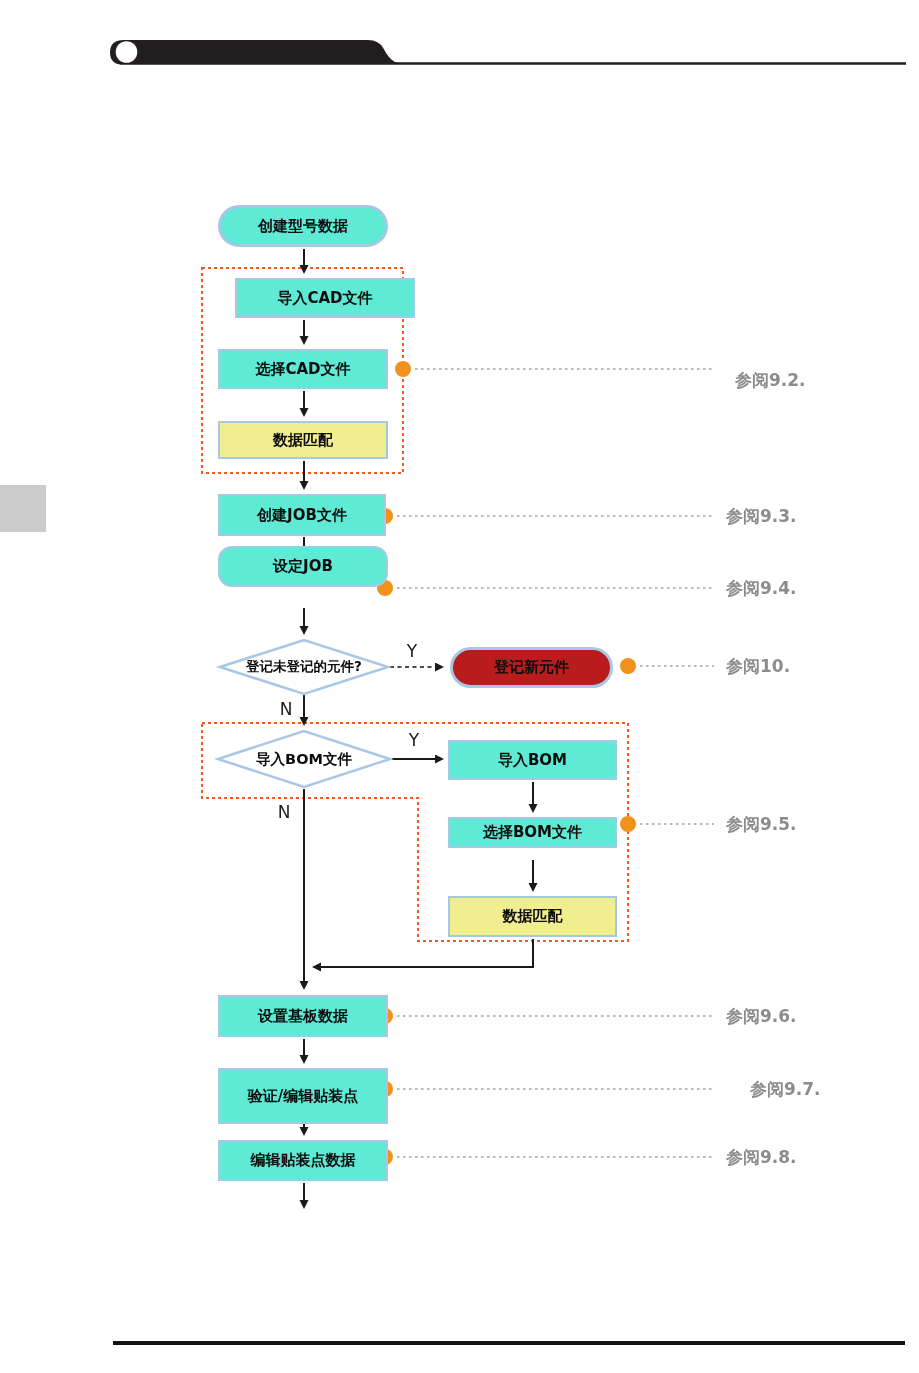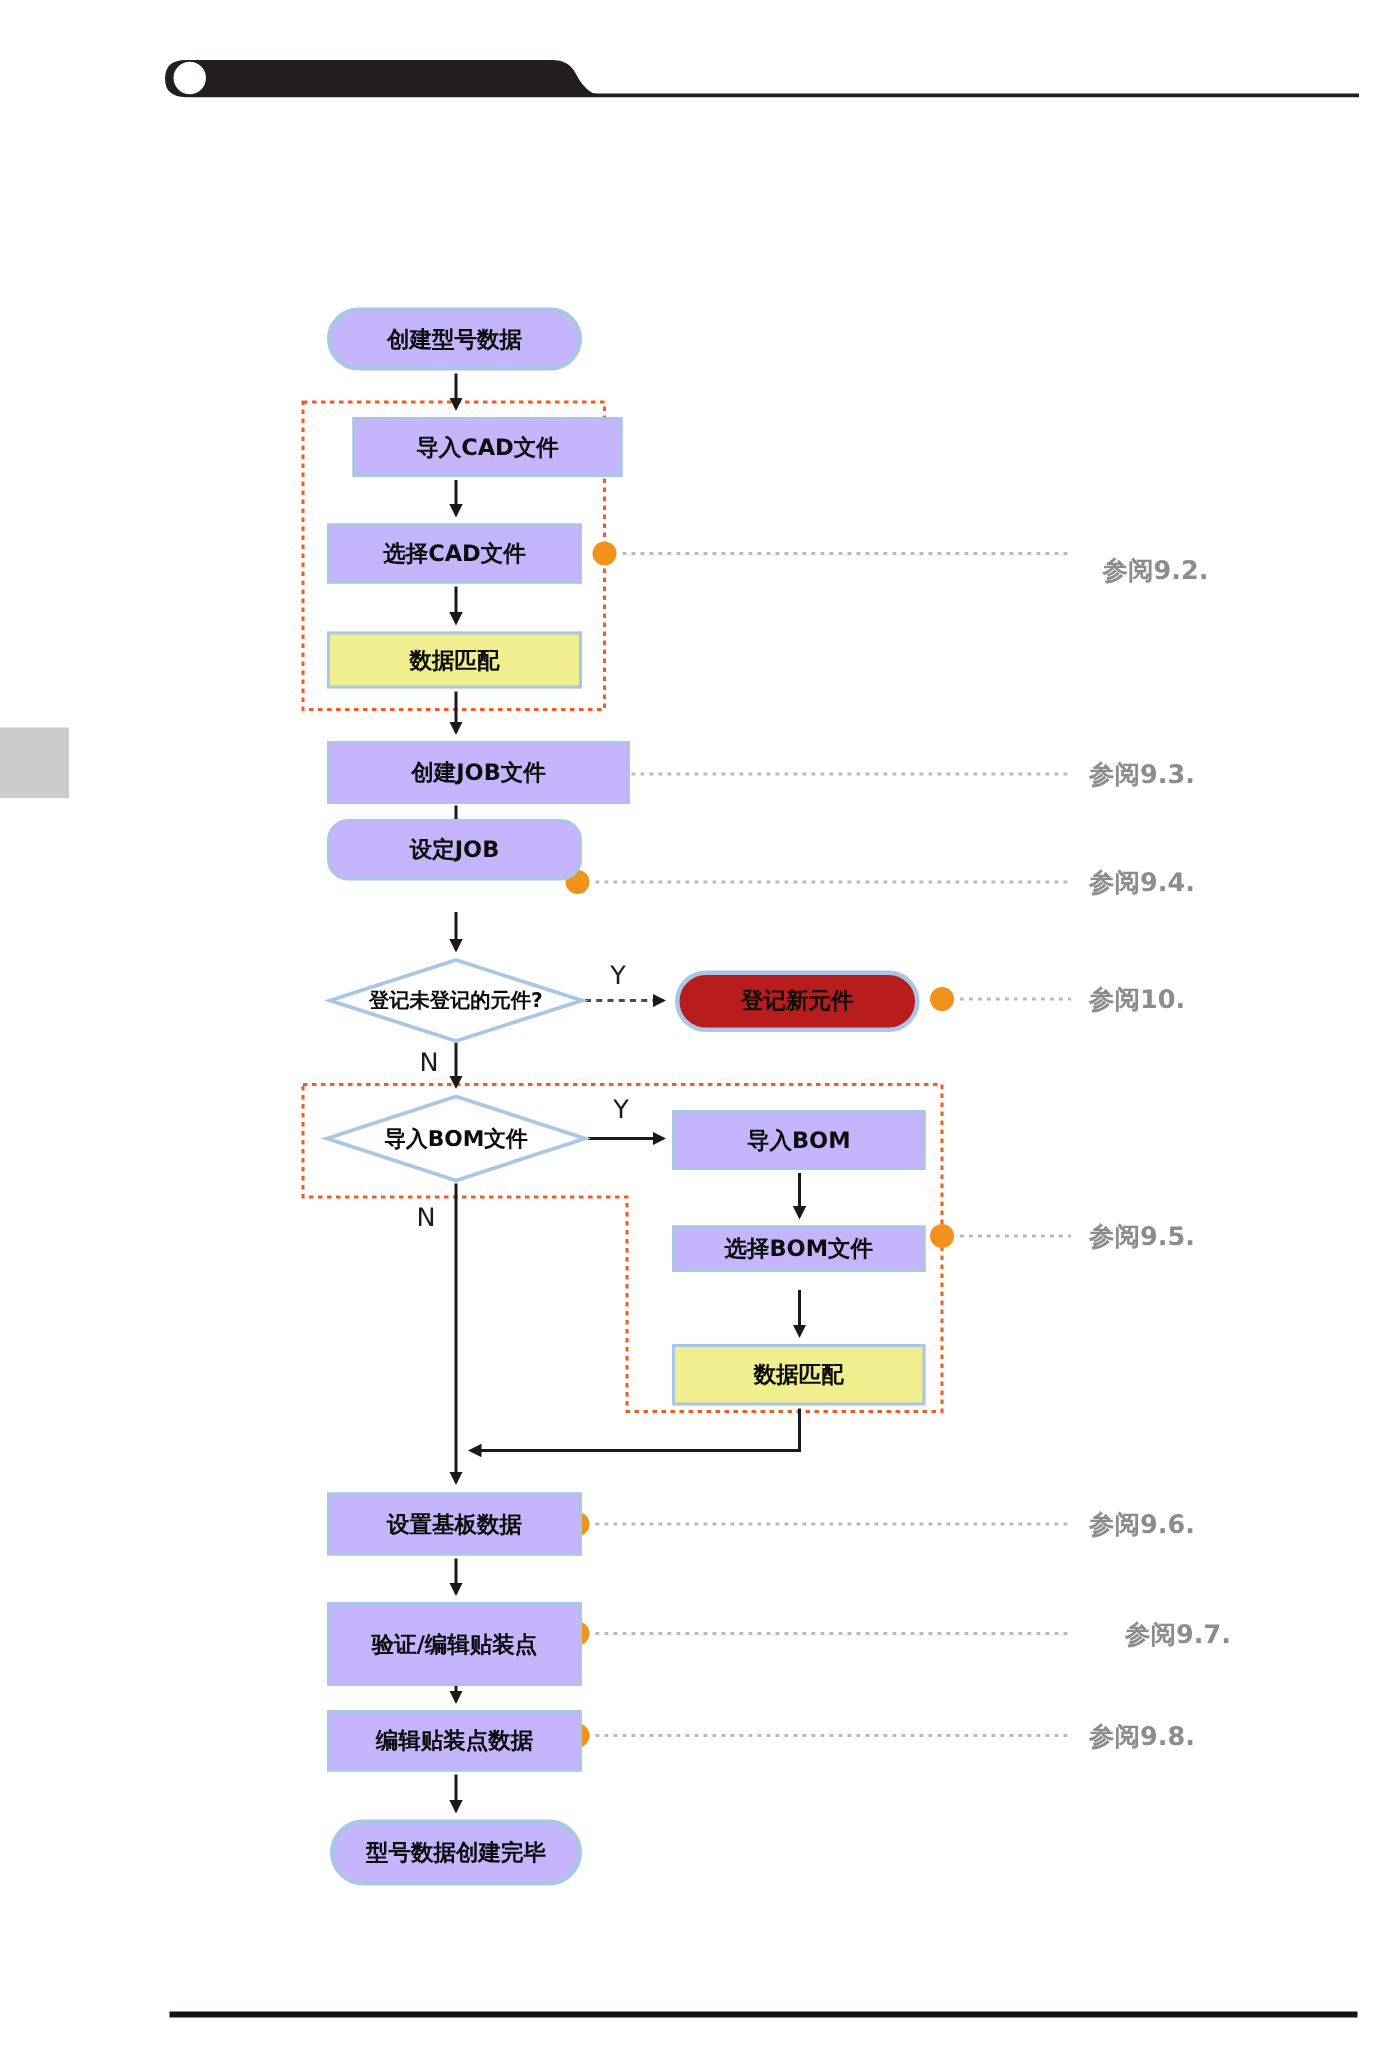--- a/index.html
+++ b/index.html
@@ -2,21 +2,21 @@
 <html><head>
 <meta charset="utf-8">
 <style>
   html,body{margin:0;padding:0;background:#fff;}
   .page{
     position:relative;width:919px;height:1373px;background:#fff;overflow:hidden;
     font-family:"DejaVu Sans","Liberation Sans",sans-serif;color:#111;
   }
   .node{
     position:absolute;box-sizing:border-box;display:flex;align-items:center;justify-content:center;
-    background:#c4b5fd;border:2.5px solid #A8C6E5;font-weight:bold;font-size:15px;color:#0d0d0d;
+    background:#5eead4;border:2.5px solid #A8C6E5;font-weight:bold;font-size:15px;color:#0d0d0d;
     text-align:center;line-height:1.1;z-index:2;
   }
   .node.yellow{background:#F0EE8F;}
   .pill{border-radius:22px;border-width:3px;}
   .pill.gold{background:#b91c1c;}
   .dtext{
     position:absolute;display:flex;align-items:center;justify-content:center;
     font-weight:bold;font-size:13.5px;color:#0d0d0d;z-index:2;text-align:center;
   }
   .branch{
@@ -93,21 +93,21 @@
   <div class="bottom-rule"></div>
 
   <div class="node pill" style="left:218px;top:205px;width:170px;height:42px;">创建型号数据</div>
 
   <div class="node" style="left:218px;top:278px;width:180px;height:40px;margin-left:17px;">导入CAD文件</div>
 
   <div class="node" style="left:218px;top:349px;width:170px;height:40px;">选择CAD文件</div>
 
   <div class="node yellow" style="left:218px;top:421px;width:170px;height:38px;">数据匹配</div>
 
-  <div class="node" style="left:218px;top:494px;width:202px;height:42px;text-align:right;">创建JOB文件</div>
+  <div class="node" style="left:218px;top:494px;width:168px;height:42px;text-align:right;">创建JOB文件</div>
 
   <div class="node" style="left:218px;top:546px;width:170px;height:41px;border-radius:14px;">设定JOB</div>
 
   <div class="dtext" style="left:224px;top:647px;width:160px;height:40px;">登记未登记的元件?</div>
 
   <div class="node pill gold" style="left:450px;top:647px;width:163px;height:41px;">登记新元件</div>
 
   <div class="dtext" style="left:220px;top:739px;width:168px;height:40px;font-size:14.5px;">导入BOM文件</div>
 
   <div class="node" style="left:448px;top:740px;width:169px;height:40px;">导入BOM</div>
@@ -115,21 +115,20 @@
   <div class="node" style="left:448px;top:817px;width:169px;height:31px;">选择BOM文件</div>
 
   <div class="node yellow" style="left:448px;top:896px;width:169px;height:41px;">数据匹配</div>
 
   <div class="node" style="left:218px;top:995px;width:170px;height:42px;">设置基板数据</div>
 
   <div class="node" style="left:218px;top:1068px;width:170px;height:56px;">验证/编辑贴装点</div>
 
   <div class="node" style="left:218px;top:1140px;width:170px;height:41px;">编辑贴装点数据</div>
 
-  <div class="node pill" style="left:220px;top:1213px;width:168px;height:44px;">型号数据创建完毕</div>
 
   <div class="branch" style="left:404px;top:640px;width:16px;height:22px;">Y</div>
   <div class="branch" style="left:278px;top:698px;width:16px;height:22px;">N</div>
   <div class="branch" style="left:406px;top:729px;width:16px;height:22px;">Y</div>
   <div class="branch" style="left:276px;top:801px;width:16px;height:22px;">N</div>
 
   <div class="ref" style="left:735px;top:357px;height:24px;margin-top:11px;">参阅9.2.</div>
   <div class="ref" style="left:726px;top:504px;height:24px;">参阅9.3.</div>
   <div class="ref" style="left:726px;top:576px;height:24px;">参阅9.4.</div>
   <div class="ref" style="left:726px;top:654px;height:24px;">参阅10.</div>

